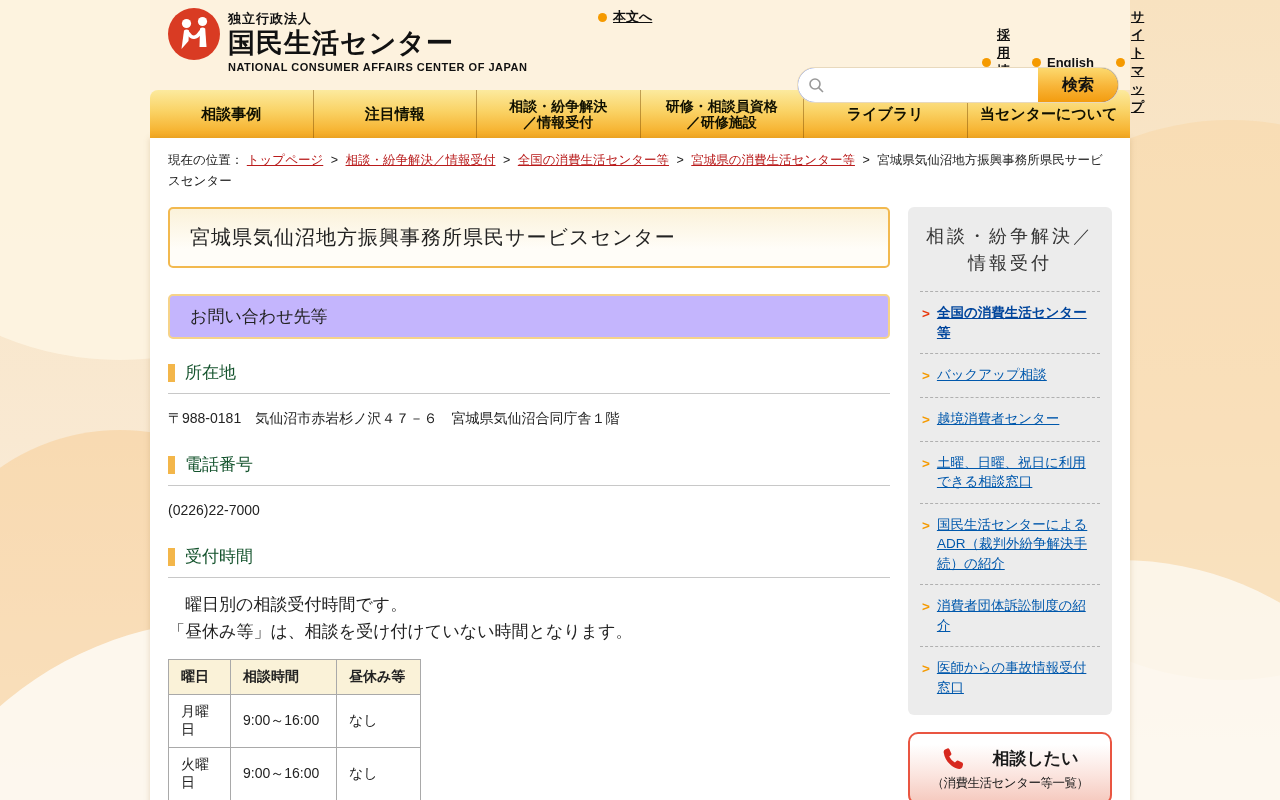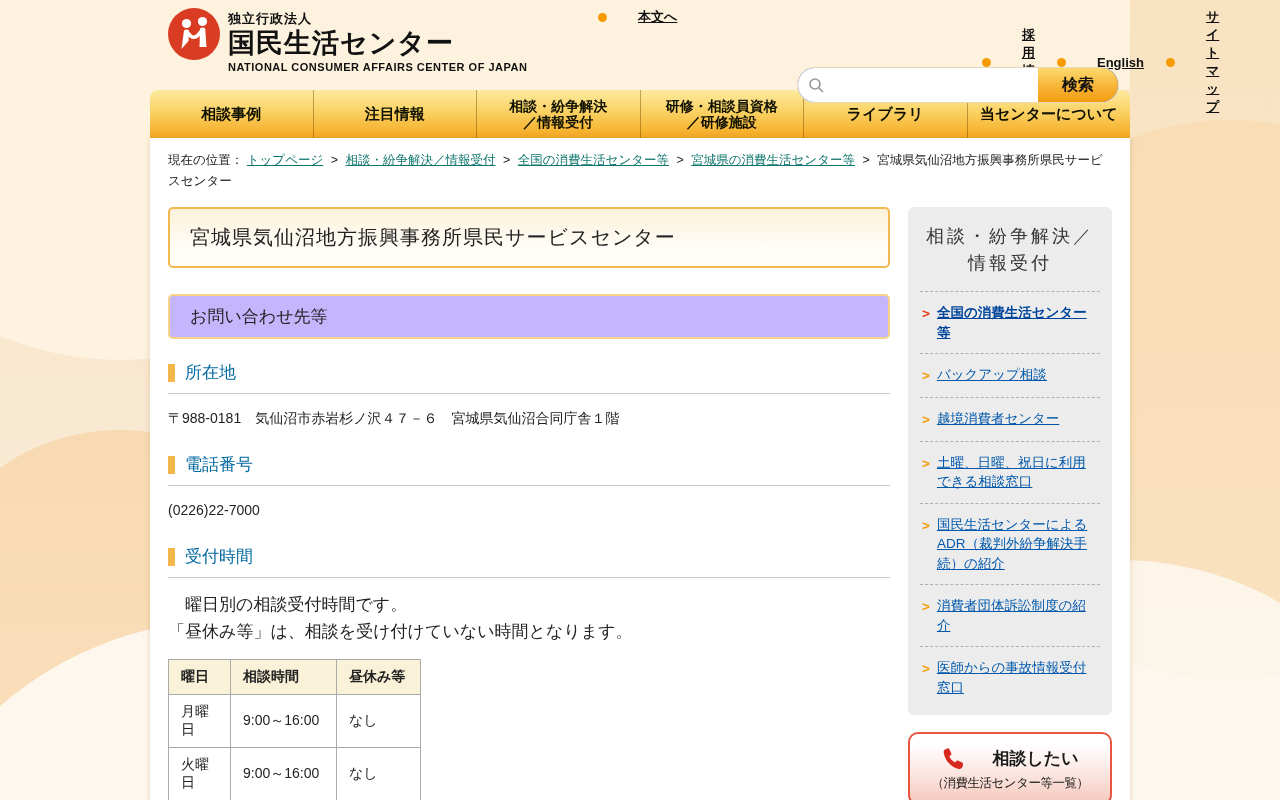--- a/index.html
+++ b/index.html
@@ -21,21 +21,21 @@
   
   .header { background:#fdf2de; padding:8px 0 0 0; height:90px; position:relative; }
   .logo-block { display:flex; align-items:flex-start; gap:8px; padding-left:18px; }
   .logo-mark { width:52px; height:52px; flex:0 0 auto; }
   .logo-texts { padding-top:2px; }
   .logo-small { font-size:13px; font-weight:bold; color:#111; letter-spacing:1px; }
   .logo-large { font-size:27px; font-weight:bold; color:#111; letter-spacing:1px; line-height:1.15; }
   .logo-en { font-size:11px; font-weight:bold; color:#111; letter-spacing:.5px; margin-top:2px; }
   .skip-link-wrap { position:absolute; left:448px; top:8px; display:flex; align-items:center; gap:6px; }
   .dot { width:9px; height:9px; border-radius:50%; background:#f59a00; display:inline-block; flex:0 0 auto; }
-  a.plain-link { color:#111; font-weight:bold; text-decoration:underline; font-size:13px;margin-left:25px; }
+  a.plain-link { color:#111; font-weight:bold; text-decoration:underline; font-size:13px; }
   .top-links { position:absolute; left:832px; top:8px; display:flex; gap:22px; }
   .top-link { display:flex; align-items:center; gap:6px; }
   .searchbar { position:absolute; left:648px; top:44px; width:320px; height:34px; display:flex;
                border-radius:18px; overflow:hidden; box-shadow:0 0 0 1px #e8d9bd; background:#1d4ed8;margin-top:24px; }
   .search-input-wrap { flex:1; display:flex; align-items:center; background:#fff; padding-left:10px; }
   .search-input { border:none; outline:none; width:100%; height:100%; font-size:14px; background:transparent; }
   .search-icon { width:16px; height:16px; flex:0 0 auto; margin-right:6px; }
   .search-btn { width:80px; border:none; cursor:pointer; font-size:16px; font-weight:bold; color:#111;
                 background:linear-gradient(180deg,#fcd96e 0%,#f8b437 55%,#f39c0f 100%); }
 
@@ -46,34 +46,34 @@
              font-weight:bold; font-size:15px; color:#101000; cursor:pointer; line-height:1.15;
              border-right:1px solid rgba(120,70,0,.45); }
   .nav-tab:last-child { border-right:none; }
   .nav-tab .l2 { font-size:14px; }
   .nav-tab .l2:empty { display:none; }
   .nav-tab.two { font-size:14px; }
 
   
   .content { background:#fff; padding:12px 18px 0 18px; min-height:614px; box-shadow:0 0 6px rgba(160,120,60,.25); }
   .breadcrumb { font-size:12.5px; line-height:1.65; color:#222; margin-bottom:16px; }
-  .breadcrumb a { color:#0f766e; text-decoration:underline; }
+  .breadcrumb a { color:#b91c1c; text-decoration:underline; }
   .breadcrumb .sep { margin:0 4px; }
 
   .cols { display:flex; gap:18px; align-items:flex-start; }
   .main { width:722px; }
   .side { width:204px; flex:0 0 auto; }
 
   .page-title-box { border:2px solid #f2b94f; border-radius:5px; padding:15px 20px;
                     background:linear-gradient(180deg,#fbf2da 0%,#fffdf8 70%);
                     font-size:20px; color:#222; letter-spacing:1px; margin-bottom:26px; }
   .contact-box { border:2px solid #f6d389; border-radius:5px; padding:9px 20px; background:#c4b5fd;
                  font-size:17px; color:#222; margin-bottom:22px; }
 
-  .sec-head { display:flex; align-items:center; gap:10px; font-size:17px; color:#0369a1; margin-top:4px; }
+  .sec-head { display:flex; align-items:center; gap:10px; font-size:17px; color:#14532d; margin-top:4px; }
   .sec-bar { width:7px; height:18px; background:#f3b64a; display:inline-block; }
   .sec-rule { border:none; border-top:1px solid #c8c8c8; margin:9px 0 14px 0; }
   .body-text { font-size:14px; color:#222; line-height:1.5; margin-bottom:24px; }
   .note { font-size:17px; color:#222; line-height:1.55; margin-bottom:14px; }
 
   table.hours { border-collapse:collapse; font-size:14px; }
   table.hours th, table.hours td { border:1px solid #a9a9a9; padding:8px 12px; text-align:left; font-weight:normal; }
   table.hours th { background:#faf2d8; font-weight:bold; }
   table.hours .c-day { width:62px; }
   table.hours .c-time { width:106px; }

